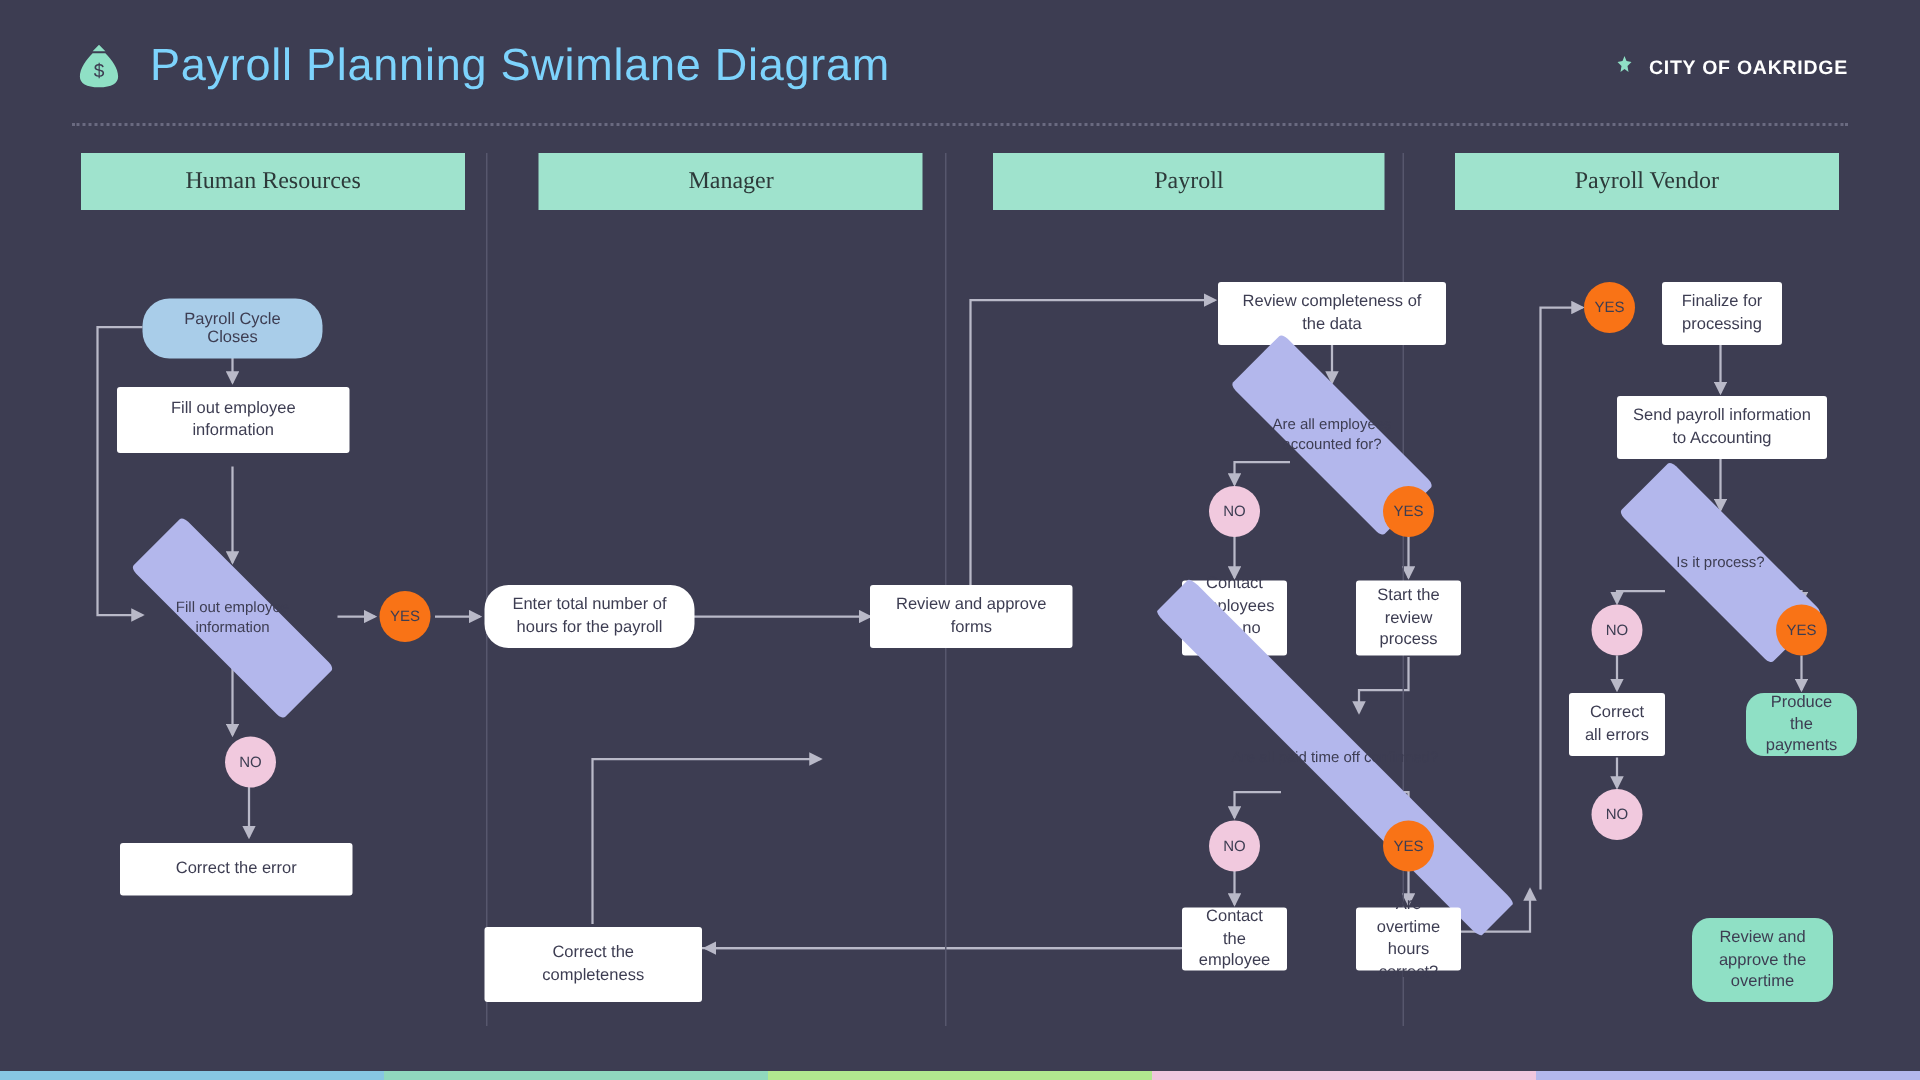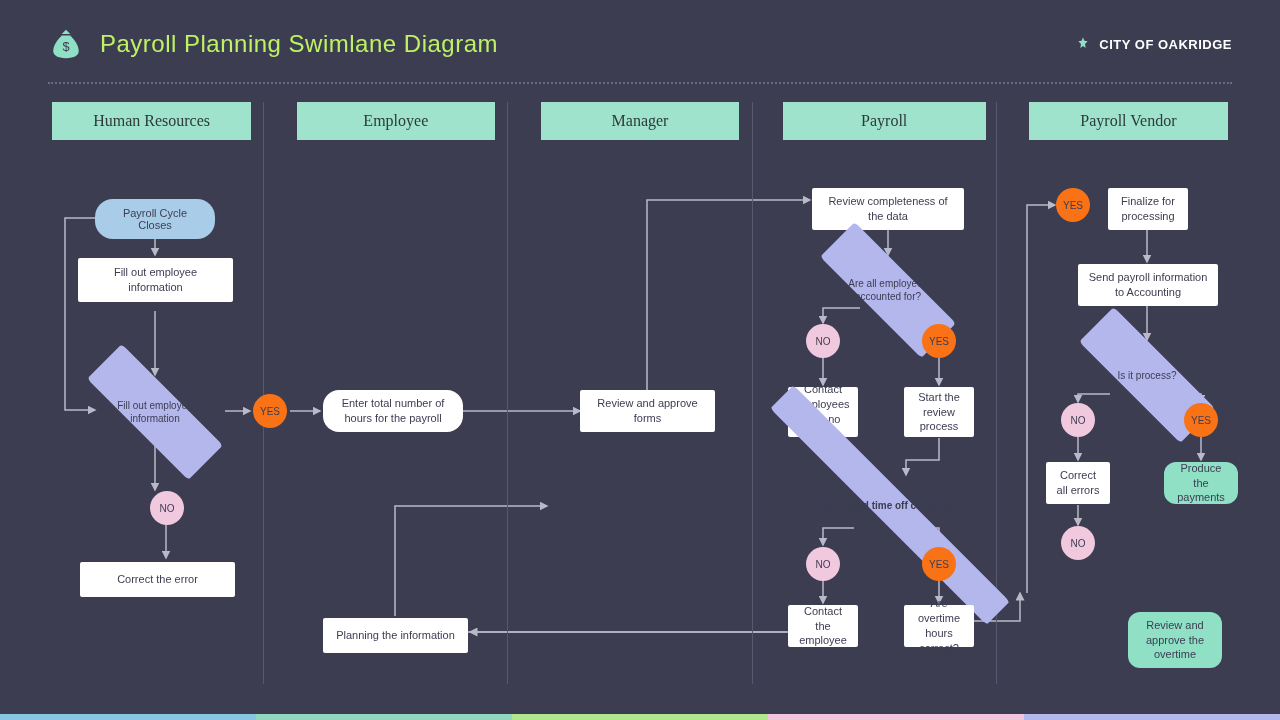--- a/index.html
+++ b/index.html
@@ -1,19 +1,19 @@
 <!DOCTYPE html>
 <html><head>
 <meta charset="utf-8">
 <style>
   * { margin:0; padding:0; box-sizing:border-box; font-family: "Segoe UI", Arial, sans-serif; }
   body { width:1280px; height:720px; background:#3d3d52; color:#3d3d52; overflow:hidden; position:relative; }
   .header { display:flex; align-items:center; padding:26px 48px 10px 48px; }
   .header .icon { width:36px; height:36px; margin-right:16px; display:flex; align-items:center; justify-content:center; }
-  .header h1 { color:#bef264; font-size:24px; font-weight:400; letter-spacing:0.5px; }
+  .header h1 { color:#7dd3fc; font-size:30px; font-weight:400; letter-spacing:0.5px; }
   .brand { margin-left:auto; display:flex; align-items:center; gap:8px; color:#fff; font-size:13px; font-weight:700; letter-spacing:0.5px; }
   .dotted { border-top:2px dotted #6a6a80; margin:10px 48px 0 48px; }
   .lanes { display:flex; padding:18px 40px 0 40px; height:600px; position:relative;gap:20px; }
   .lane { flex:1; border-right:1px solid #57576d; position:relative; padding:0 6px; }
   .lane:last-child { border-right:none; }
   .lane-header { background:#9fe3cd; color:#2d3a3a; text-align:center; padding:10px 0; font-size:16px; font-family: Georgia, serif; margin:0 auto 20px auto; width:94%; }
   .lane4 .lane-header { width:96%; }
   .rect { background:#fff; border-radius:2px; padding:8px 10px; font-size:11px; text-align:center; position:absolute; line-height:1.35; }
   .pill { background:#a9cde9; border-radius:18px; padding:8px 14px; font-size:11px; text-align:center; position:absolute; }
   .pillg { background:#8fe0c5; border-radius:12px; padding:10px 12px; font-size:11px; text-align:center; position:absolute; line-height:1.35; }
@@ -89,23 +89,20 @@
     <span>CITY OF OAKRIDGE</span>
   </div>
 </div>
 <div class="dotted"></div>
 
 <div class="lanes">
   <div class="lane">
       <div class="lane-header">Human Resources</div>
     </div>
   <div class="lane">
-      <div class="lane-header">Employee</div>
-    </div>
-  <div class="lane">
       <div class="lane-header">Manager</div>
     </div>
   <div class="lane lane4">
       <div class="lane-header">Payroll</div>
     </div>
   <div class="lane">
       <div class="lane-header">Payroll Vendor</div>
     </div>
 </div>
 
@@ -113,34 +110,34 @@
 <div class="rect z" style="left:78px; top:258px; width:155px; height:44px; display:flex; align-items:center; justify-content:center;">Fill out employee information</div>
 <div class="diamond z" style="left:100px; top:377px;">
     <div class="d"></div>
     <div class="t">Fill out employee information</div>
   </div>
 <div class="circ yes z" style="left:253px; top:394px;">YES</div>
 <div class="circ no z" style="left:150px; top:491px;">NO</div>
 <div class="rect z" style="left:80px; top:562px; width:155px; padding:10px;">Correct the error</div>
 
 <div class="rect z" style="left:323px; top:390px; width:140px; height:42px; display:flex; align-items:center; justify-content:center;border-radius:16px;">Enter total number of hours for the payroll</div>
-<div class="rect z" style="left:323px; top:618px; width:145px; padding:10px;">Planning the information</div>
+<div class="rect z" style="left:323px; top:618px; width:145px; padding:10px;">Correct the completeness</div>
 
 <div class="rect z" style="left:580px; top:390px; width:135px; height:42px; display:flex; align-items:center; justify-content:center;">Review and approve forms</div>
 
 <div class="rect z" style="left:812px; top:188px; width:152px; height:42px; display:flex; align-items:center; justify-content:center;">Review completeness of the data</div>
 <div class="diamond z" style="left:833px; top:255px;">
     <div class="d"></div>
     <div class="t">Are all employees accounted for?</div>
   </div>
 <div class="circ no z" style="left:806px; top:324px;">NO</div>
 <div class="circ yes z" style="left:922px; top:324px;">YES</div>
 <div class="rect z" style="left:788px; top:387px; width:70px; height:50px; display:flex; align-items:center; justify-content:center;">Contact employees with no report</div>
 <div class="rect z" style="left:904px; top:387px; width:70px; height:50px; display:flex; align-items:center; justify-content:center;">Start the review process</div>
-<div class="diamond diamondL z" style="left:805px; top:475px;font-weight:bold;">
+<div class="diamond diamondL z" style="left:805px; top:475px;">
     <div class="d"></div>
     <div class="t">Are all paid time off confirmed?</div>
   </div>
 <div class="circ no z" style="left:806px; top:547px;">NO</div>
 <div class="circ yes z" style="left:922px; top:547px;">YES</div>
 <div class="rect z" style="left:788px; top:605px; width:70px; height:42px; display:flex; align-items:center; justify-content:center;">Contact the employee</div>
 <div class="rect z" style="left:904px; top:605px; width:70px; height:42px; display:flex; align-items:center; justify-content:center;">Are overtime hours correct?</div>
 
 <div class="circ yes z" style="left:1056px; top:188px;">YES</div>
 <div class="rect z" style="left:1108px; top:188px; width:80px; height:42px; display:flex; align-items:center; justify-content:center;">Finalize for processing</div>

